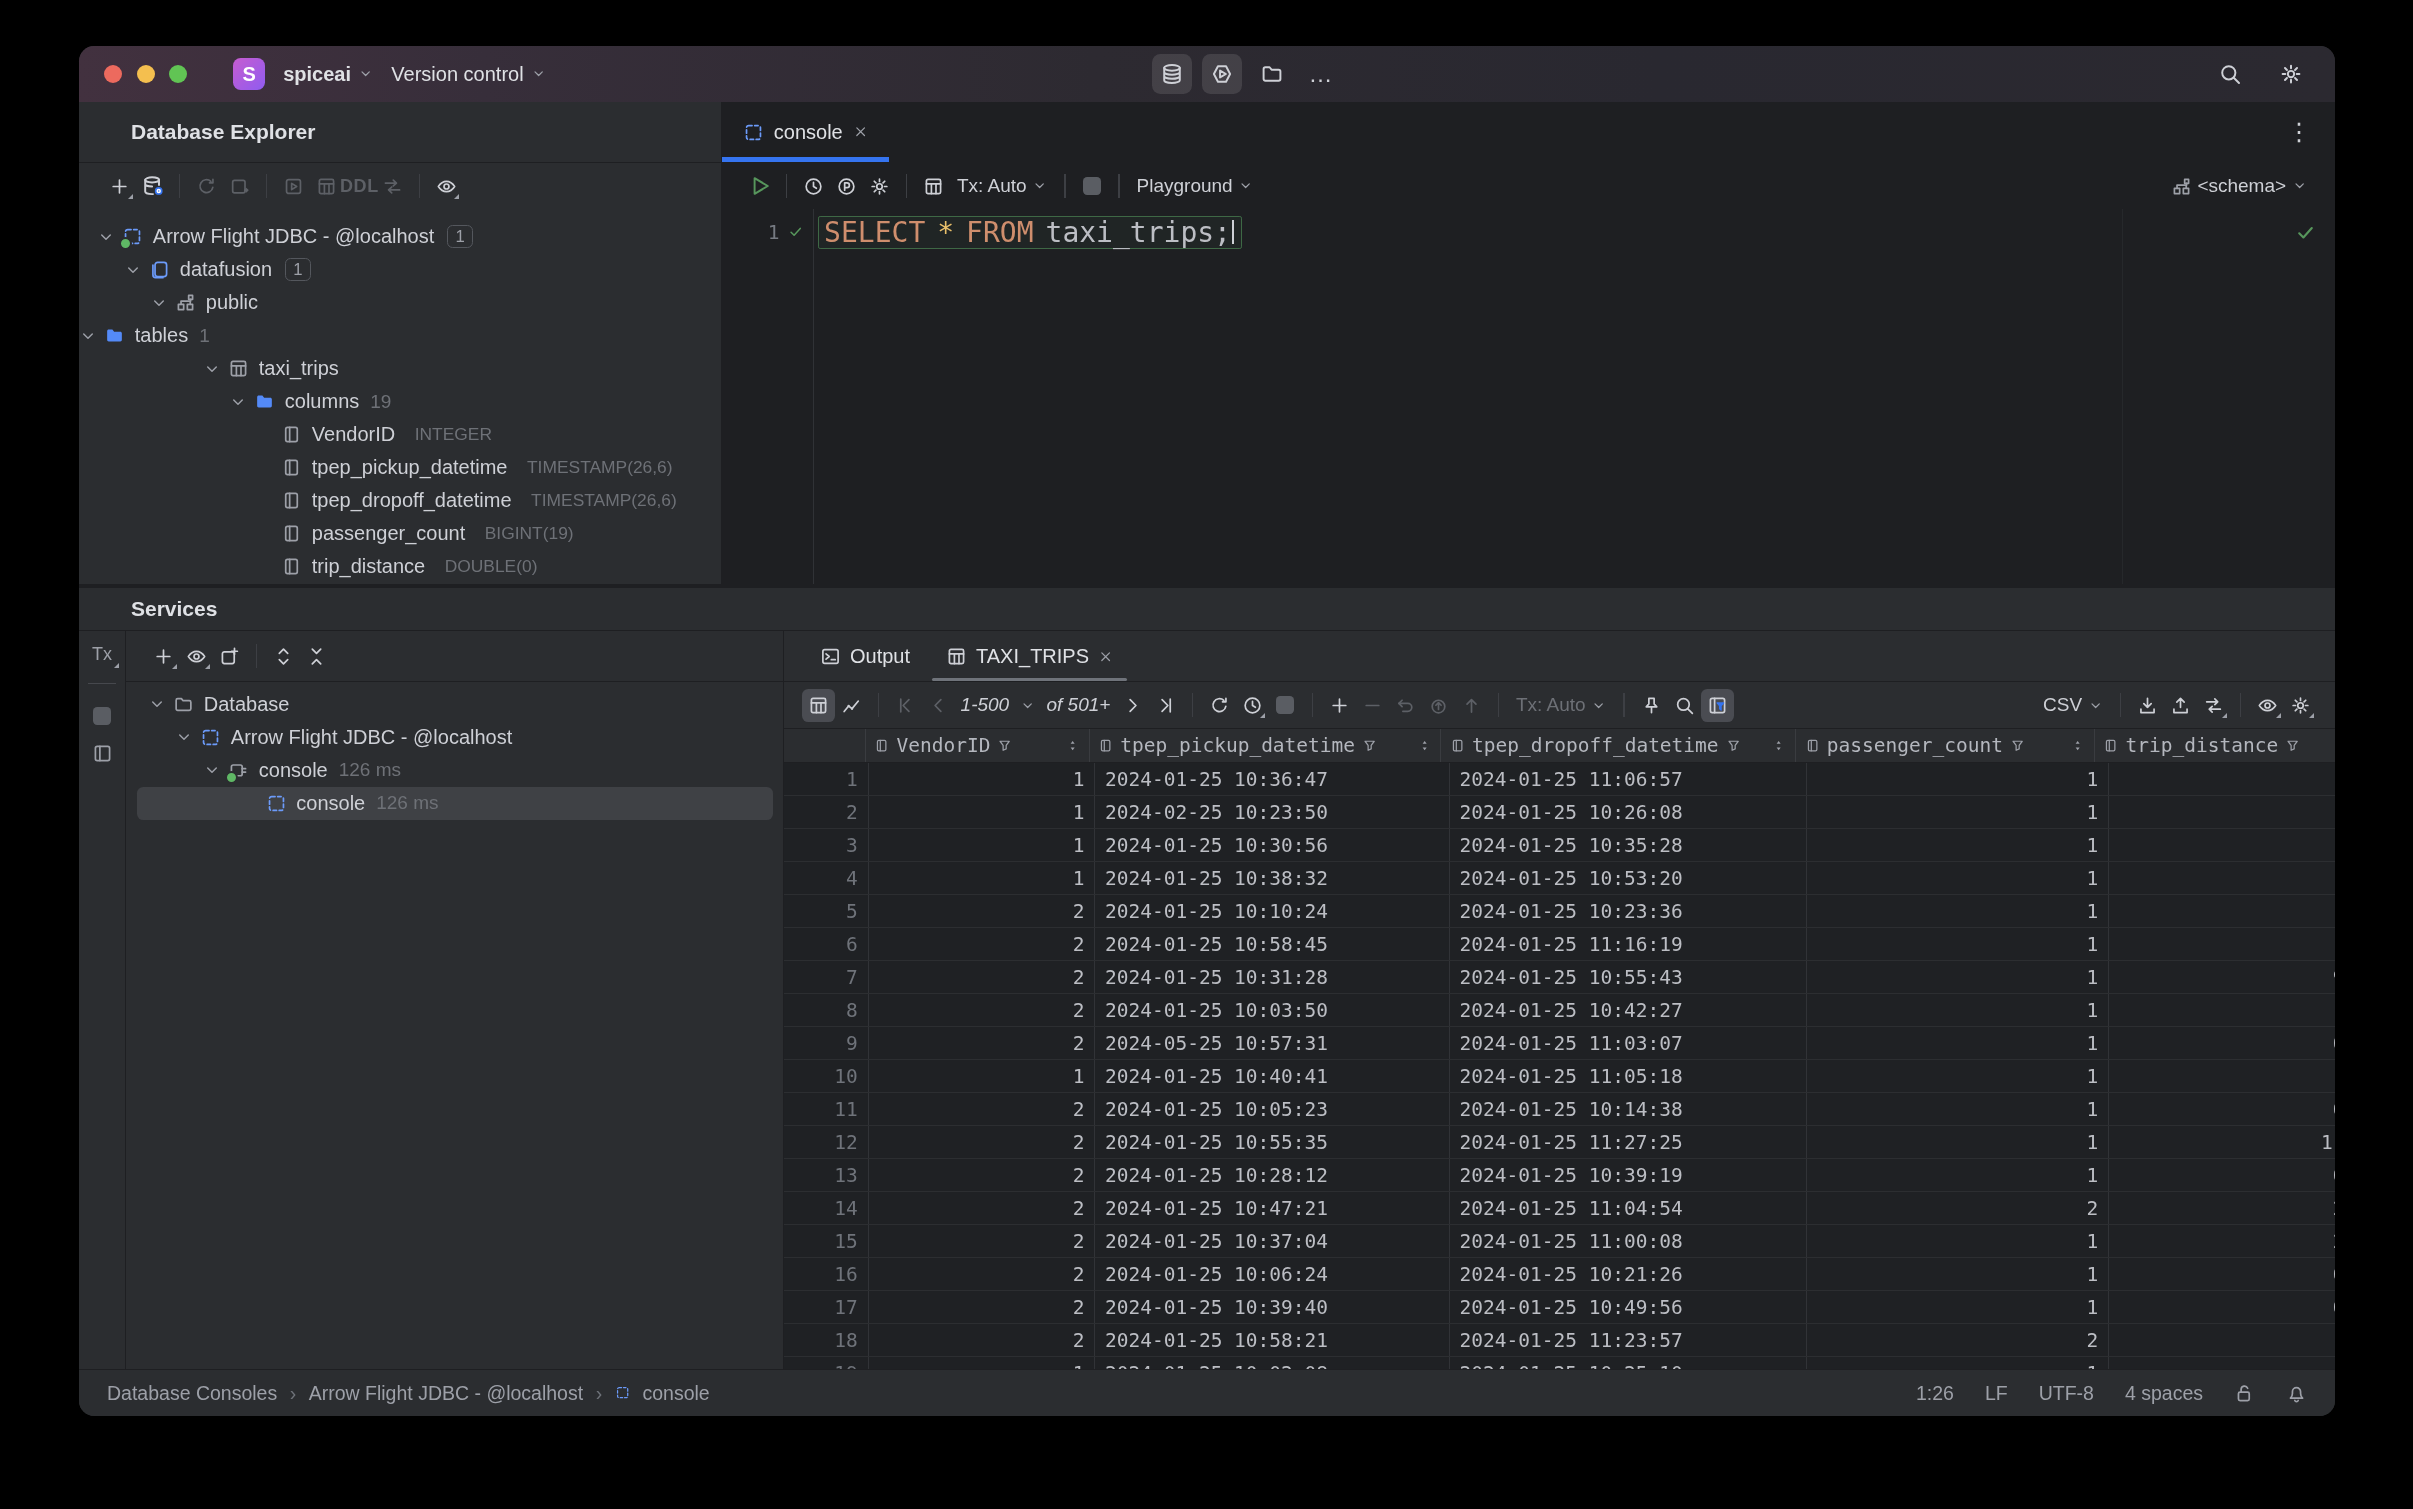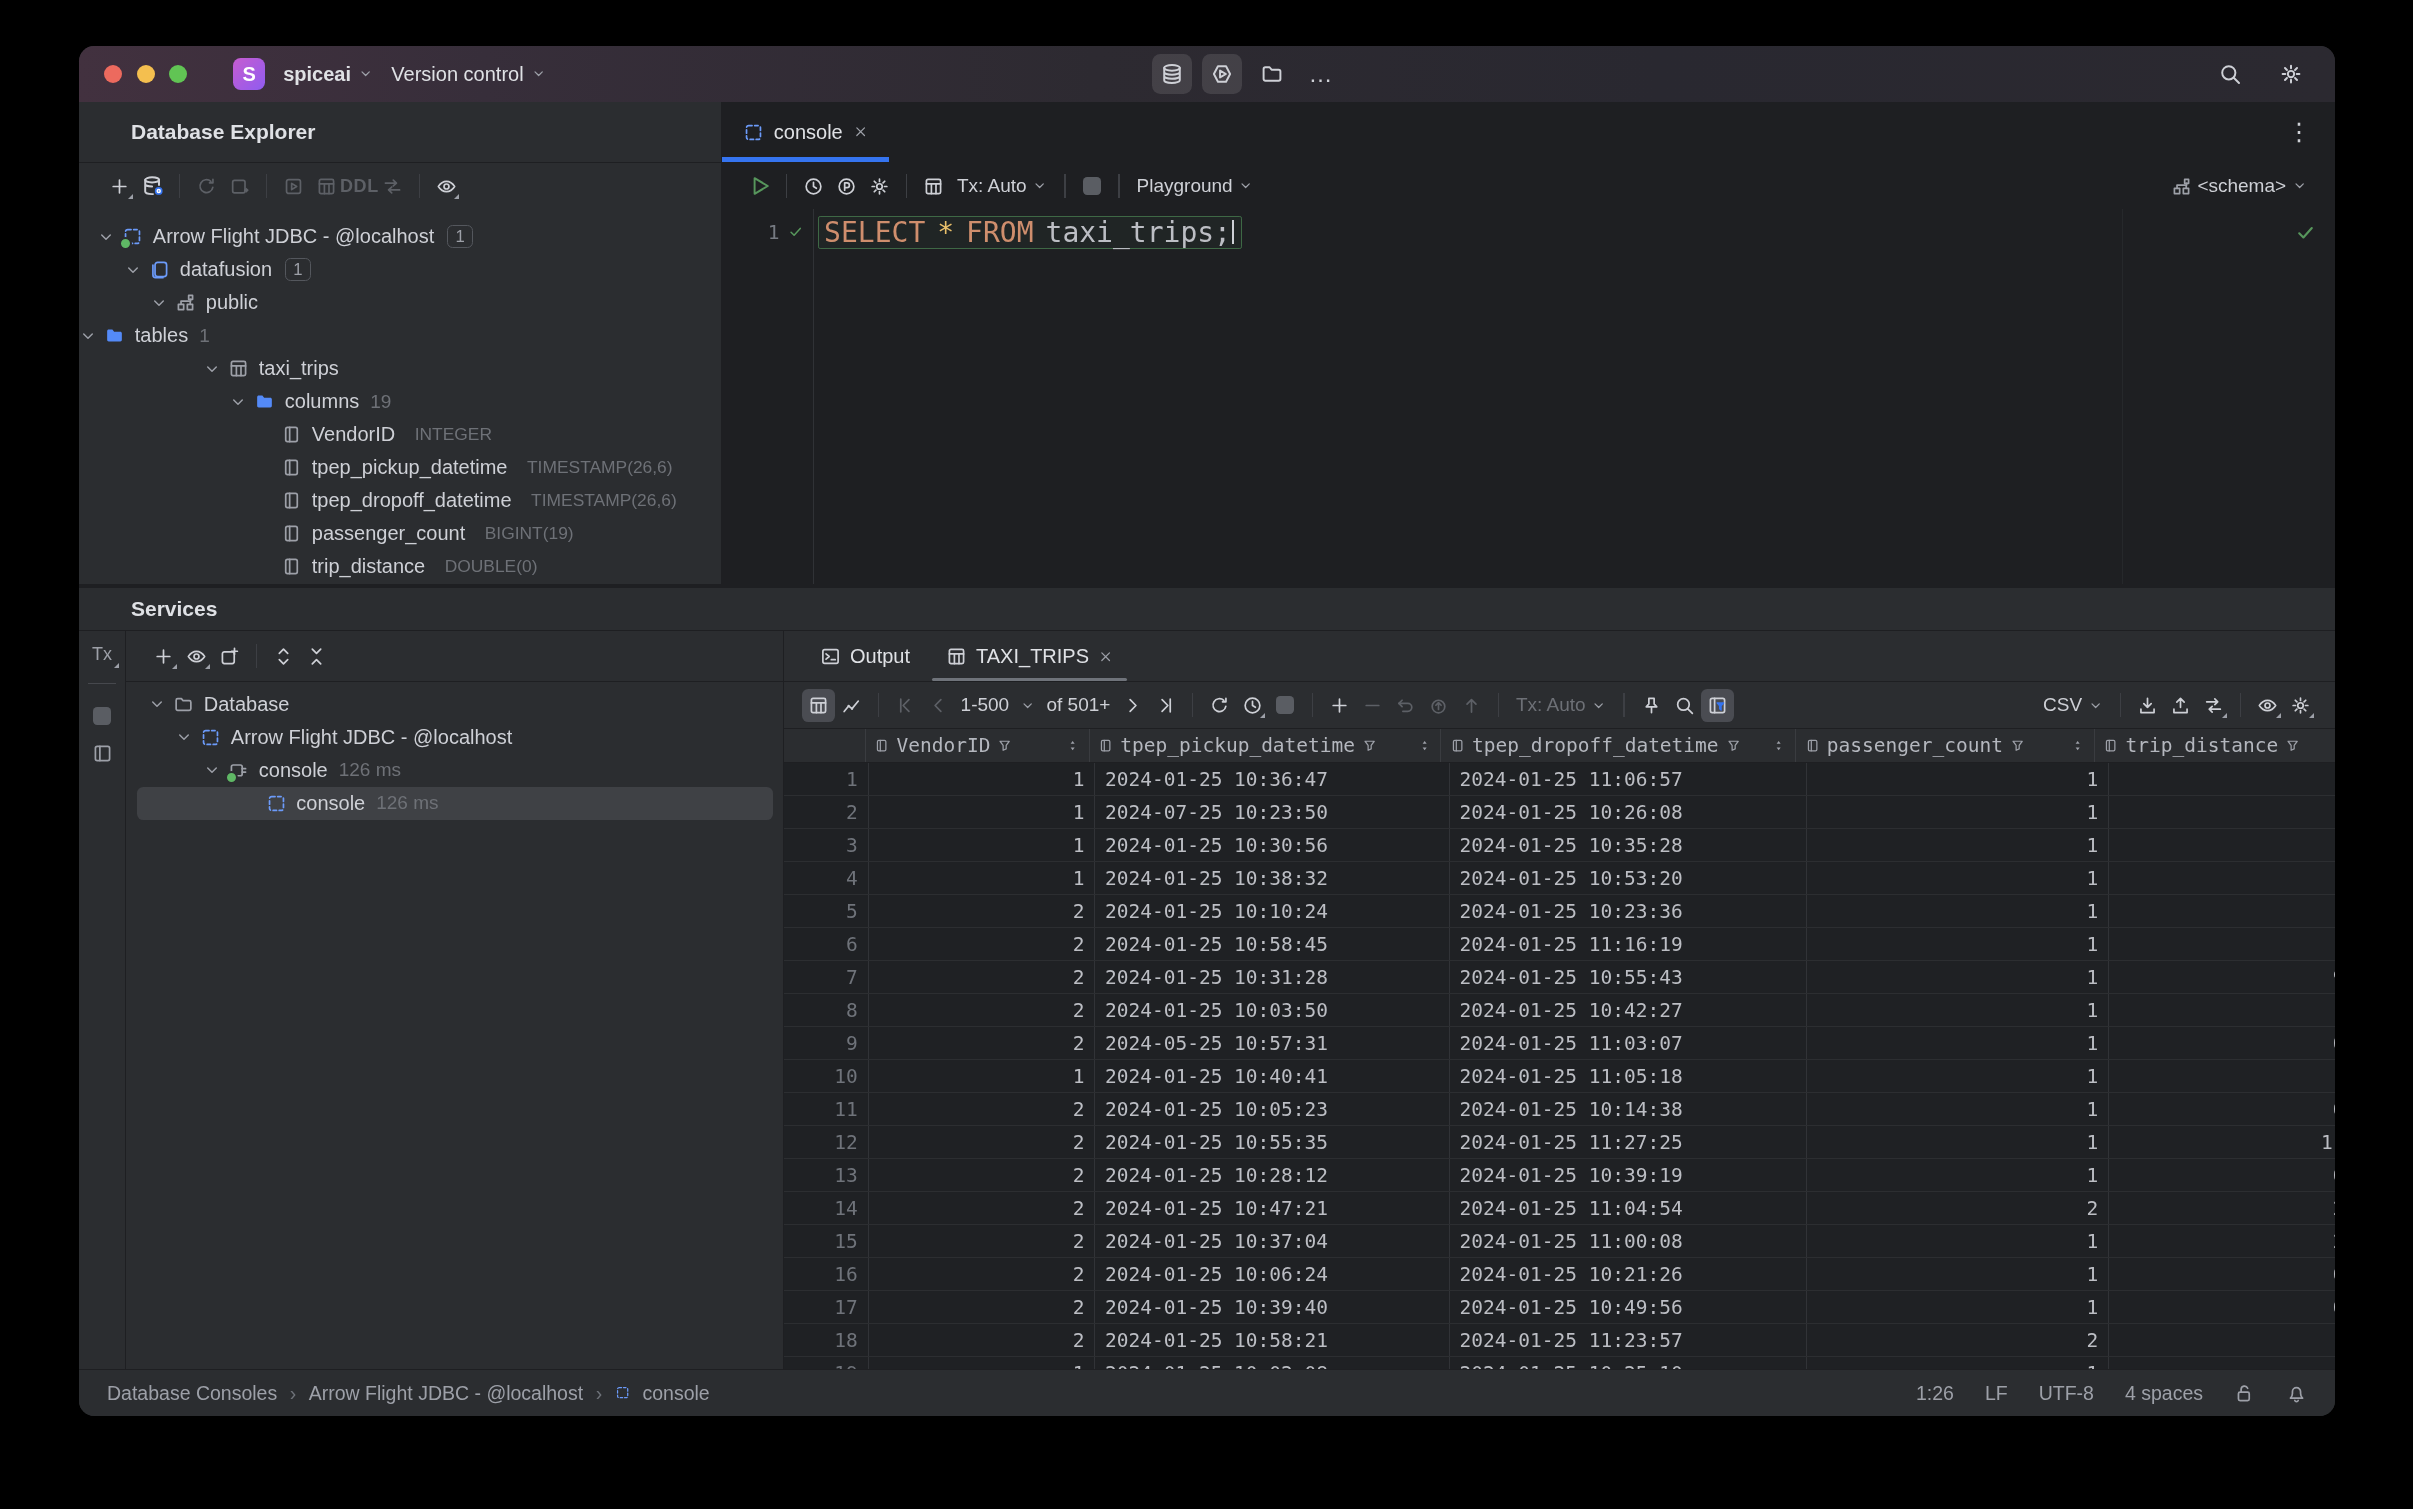--- a/index.html
+++ b/index.html
@@ -89,21 +89,21 @@
   .svc-left{width:657px;flex:0 0 657px;border-right:1.4px solid #1e1f22;display:flex;flex-direction:column;}
   .svc-toolbar{height:50px;flex:0 0 50px;display:flex;align-items:center;padding-left:21px;border-bottom:1.4px solid #1e1f22;}
   .svc-tree{flex:1;padding-top:5.6px;overflow:hidden;}
   
   .results{flex:1;display:flex;flex-direction:column;min-width:0;}
   .res-tabs{height:50px;flex:0 0 50px;display:flex;align-items:flex-end;padding-left:18px;border-bottom:1.4px solid #1e1f22;}
   .rtab{height:100%;display:flex;align-items:center;gap:9px;padding:0 18px;font-size:20px;color:#dfe1e5;position:relative;}
   .rtab .icn{color:#ced0d6;}
   .rtab.act::after{content:'';position:absolute;left:4.2px;right:4.2px;bottom:0;height:3.5px;background:#6f737a;border-radius:2.1px;}
   .res-toolbar{height:46px;flex:0 0 46px;display:flex;align-items:center;padding:0 18px;font-size:19px;color:#ced0d6;border-bottom:1.4px solid #1e1f22;}
-  .pgtext{display:flex;align-items:center;gap:11px;margin:0 5.6px;}
+  .pgtext{display:flex;align-items:center;gap:11px;margin:0 5.6px;font-style:italic;}
   .dimtext{color:#6d7076;}
   .grid{flex:1;overflow:hidden;background:#1f2124;font-family:"DejaVu Sans Mono",monospace;}
   .g-h{display:flex;height:33px;background:#2b2d30;border-bottom:1.4px solid #1e1f22;}
   .g-hc{display:flex;align-items:center;gap:7px;padding:0 8.4px;border-right:1.4px solid #3a3c40;
         font-size:19.5px;color:#b4b7be;overflow:hidden;white-space:nowrap;flex:0 0 auto;}
   .g-hc .icn{color:#9da0a8;}
   .g-hc .push{flex:1;}
   .g-row{display:flex;height:32px;border-bottom:0.7px solid #2c2e31;}
   .g-c{display:flex;align-items:center;padding:0 9.8px;font-size:19.5px;color:#bcbec4;
        border-right:0.7px solid #313337;overflow:hidden;white-space:nowrap;flex:0 0 auto;}
@@ -1021,21 +1021,21 @@
               <div class="g-c g-rn" style="width: 64px;">1</div>
               <div class="g-c num" style="width: 206px;">1</div>
               <div class="g-c" style="width: 334px;">2024-01-25 10:36:47</div>
               <div class="g-c" style="width: 337px;">2024-01-25 11:06:57</div>
               <div class="g-c num" style="width: 281px;">1</div>
               <div class="g-c num" style="width: 261px;">2.9</div>
             </div>
             <div class="g-row">
               <div class="g-c g-rn" style="width: 64px;">2</div>
               <div class="g-c num" style="width: 206px;">1</div>
-              <div class="g-c" style="width: 334px;">2024-07-25 10:23:50</div>
+              <div class="g-c" style="width: 334px;">2024-02-25 10:23:50</div>
               <div class="g-c" style="width: 337px;">2024-01-25 10:26:08</div>
               <div class="g-c num" style="width: 281px;">1</div>
               <div class="g-c num" style="width: 261px;">0.4</div>
             </div>
             <div class="g-row">
               <div class="g-c g-rn" style="width: 64px;">3</div>
               <div class="g-c num" style="width: 206px;">1</div>
               <div class="g-c" style="width: 334px;">2024-01-25 10:30:56</div>
               <div class="g-c" style="width: 337px;">2024-01-25 10:35:28</div>
               <div class="g-c num" style="width: 281px;">1</div>

